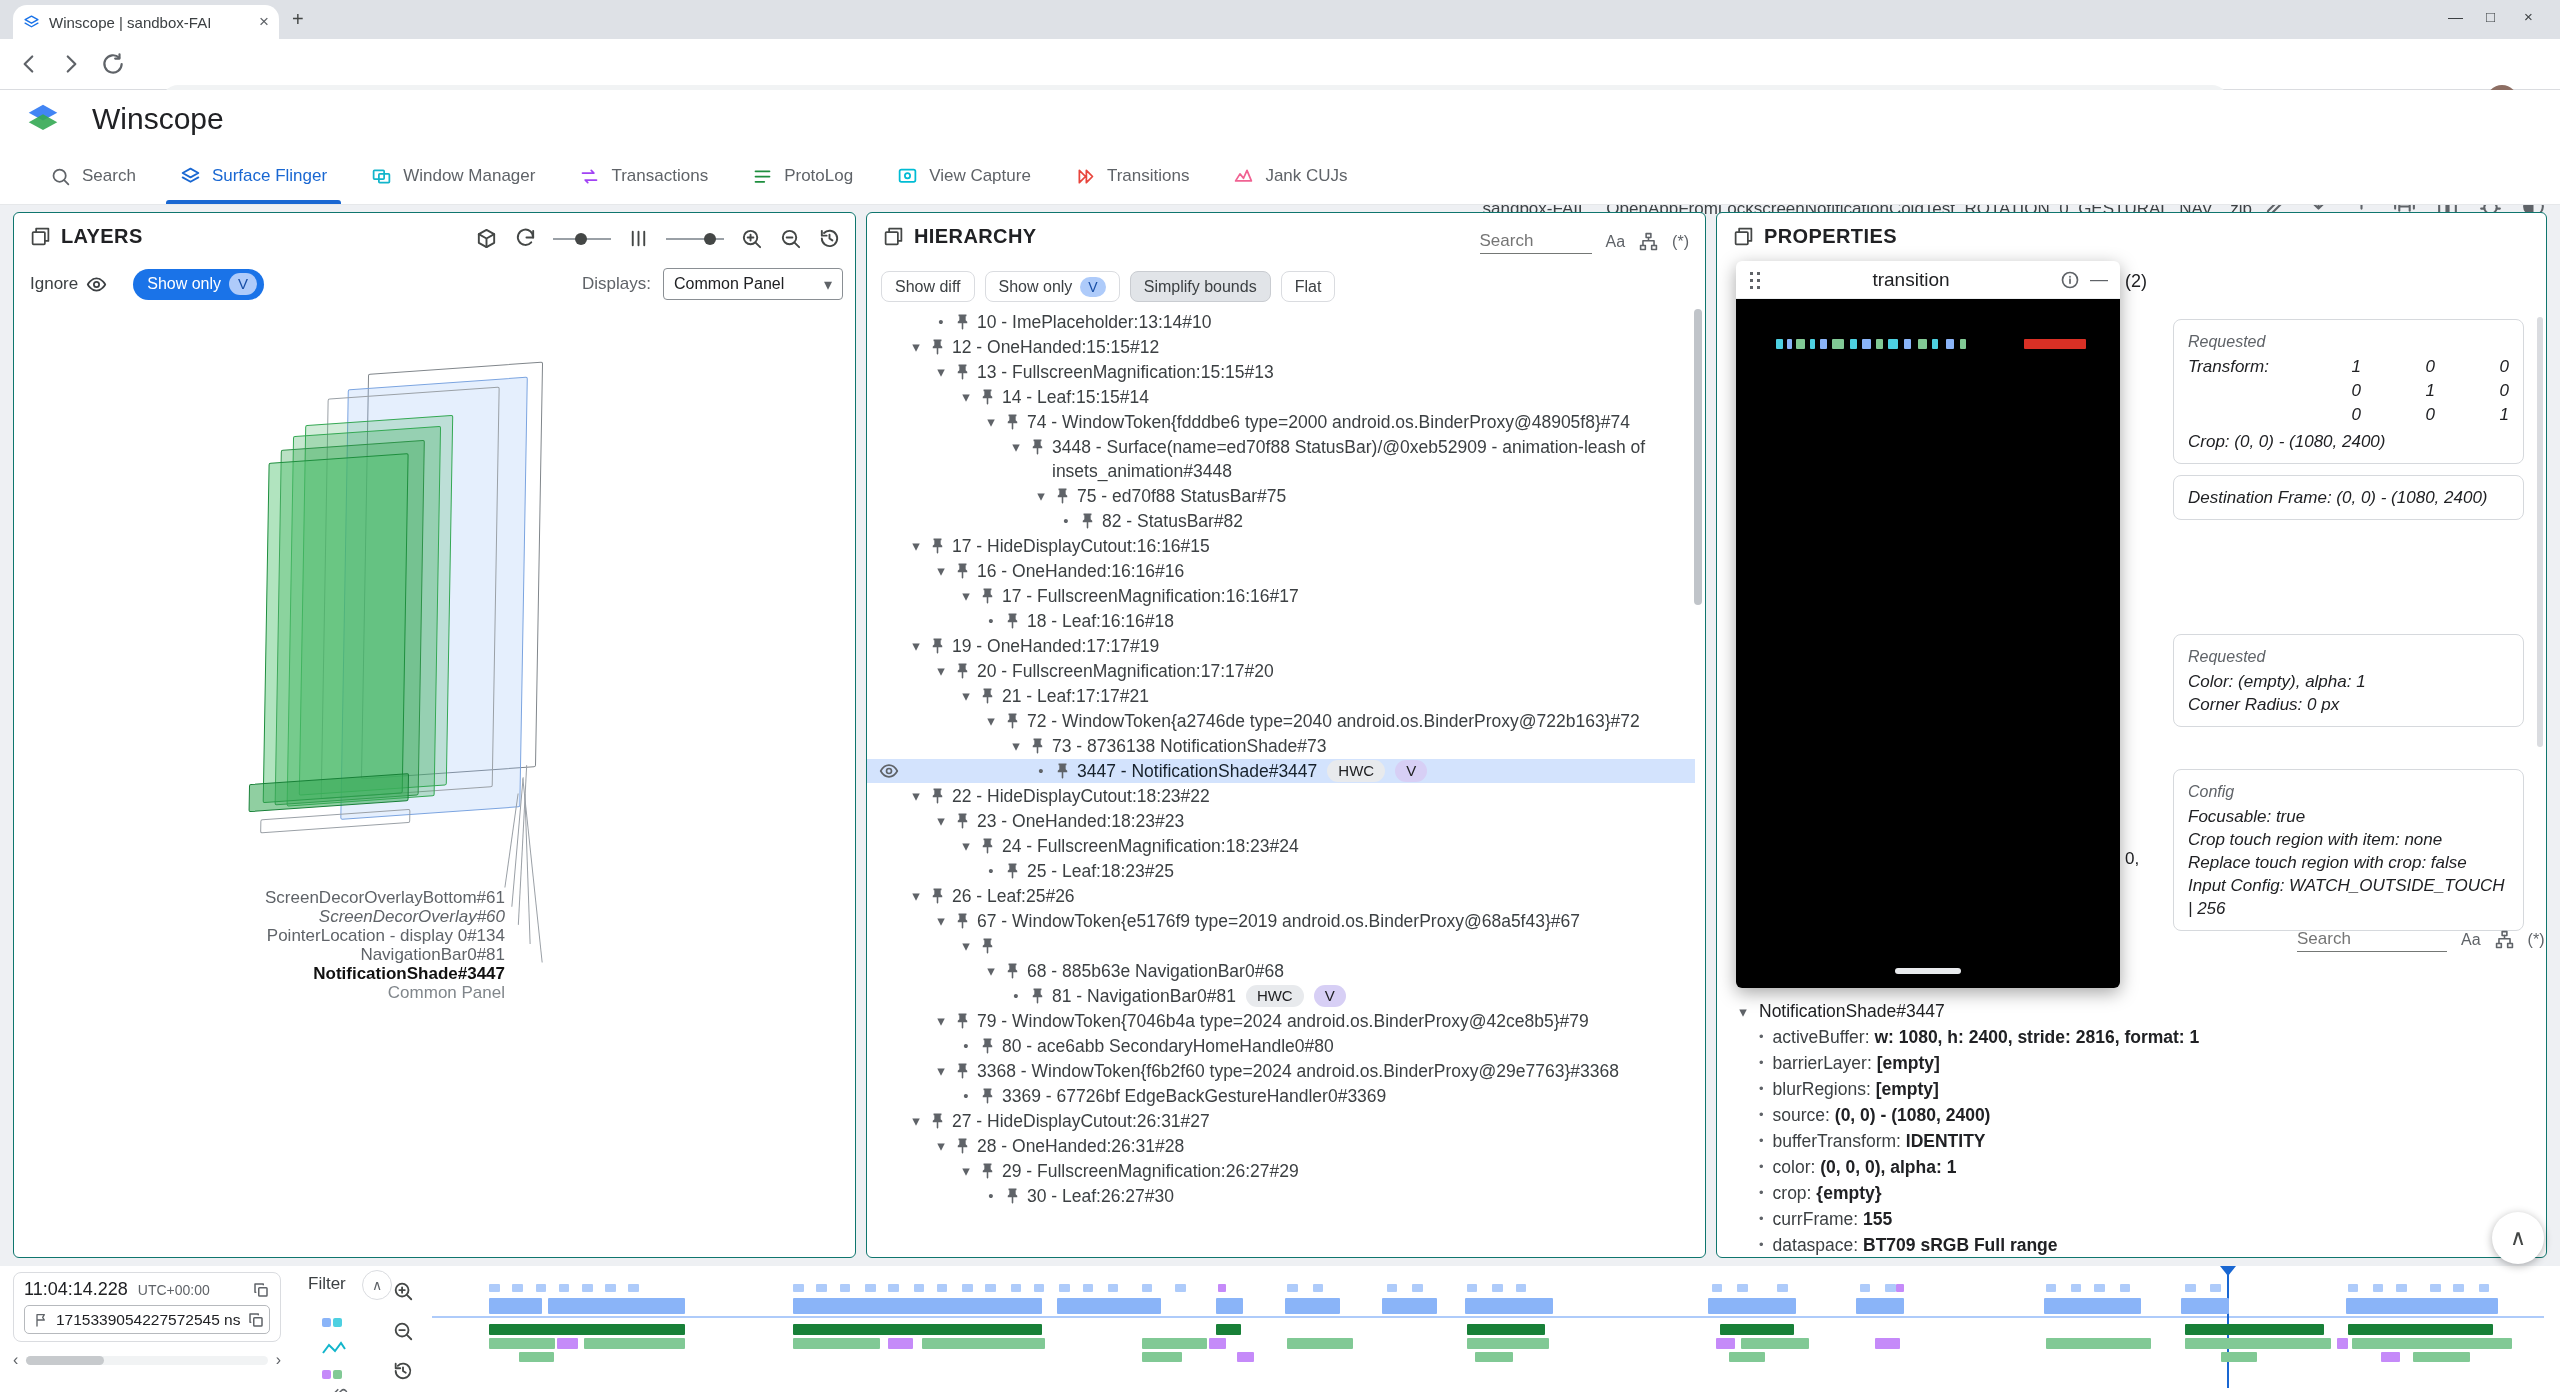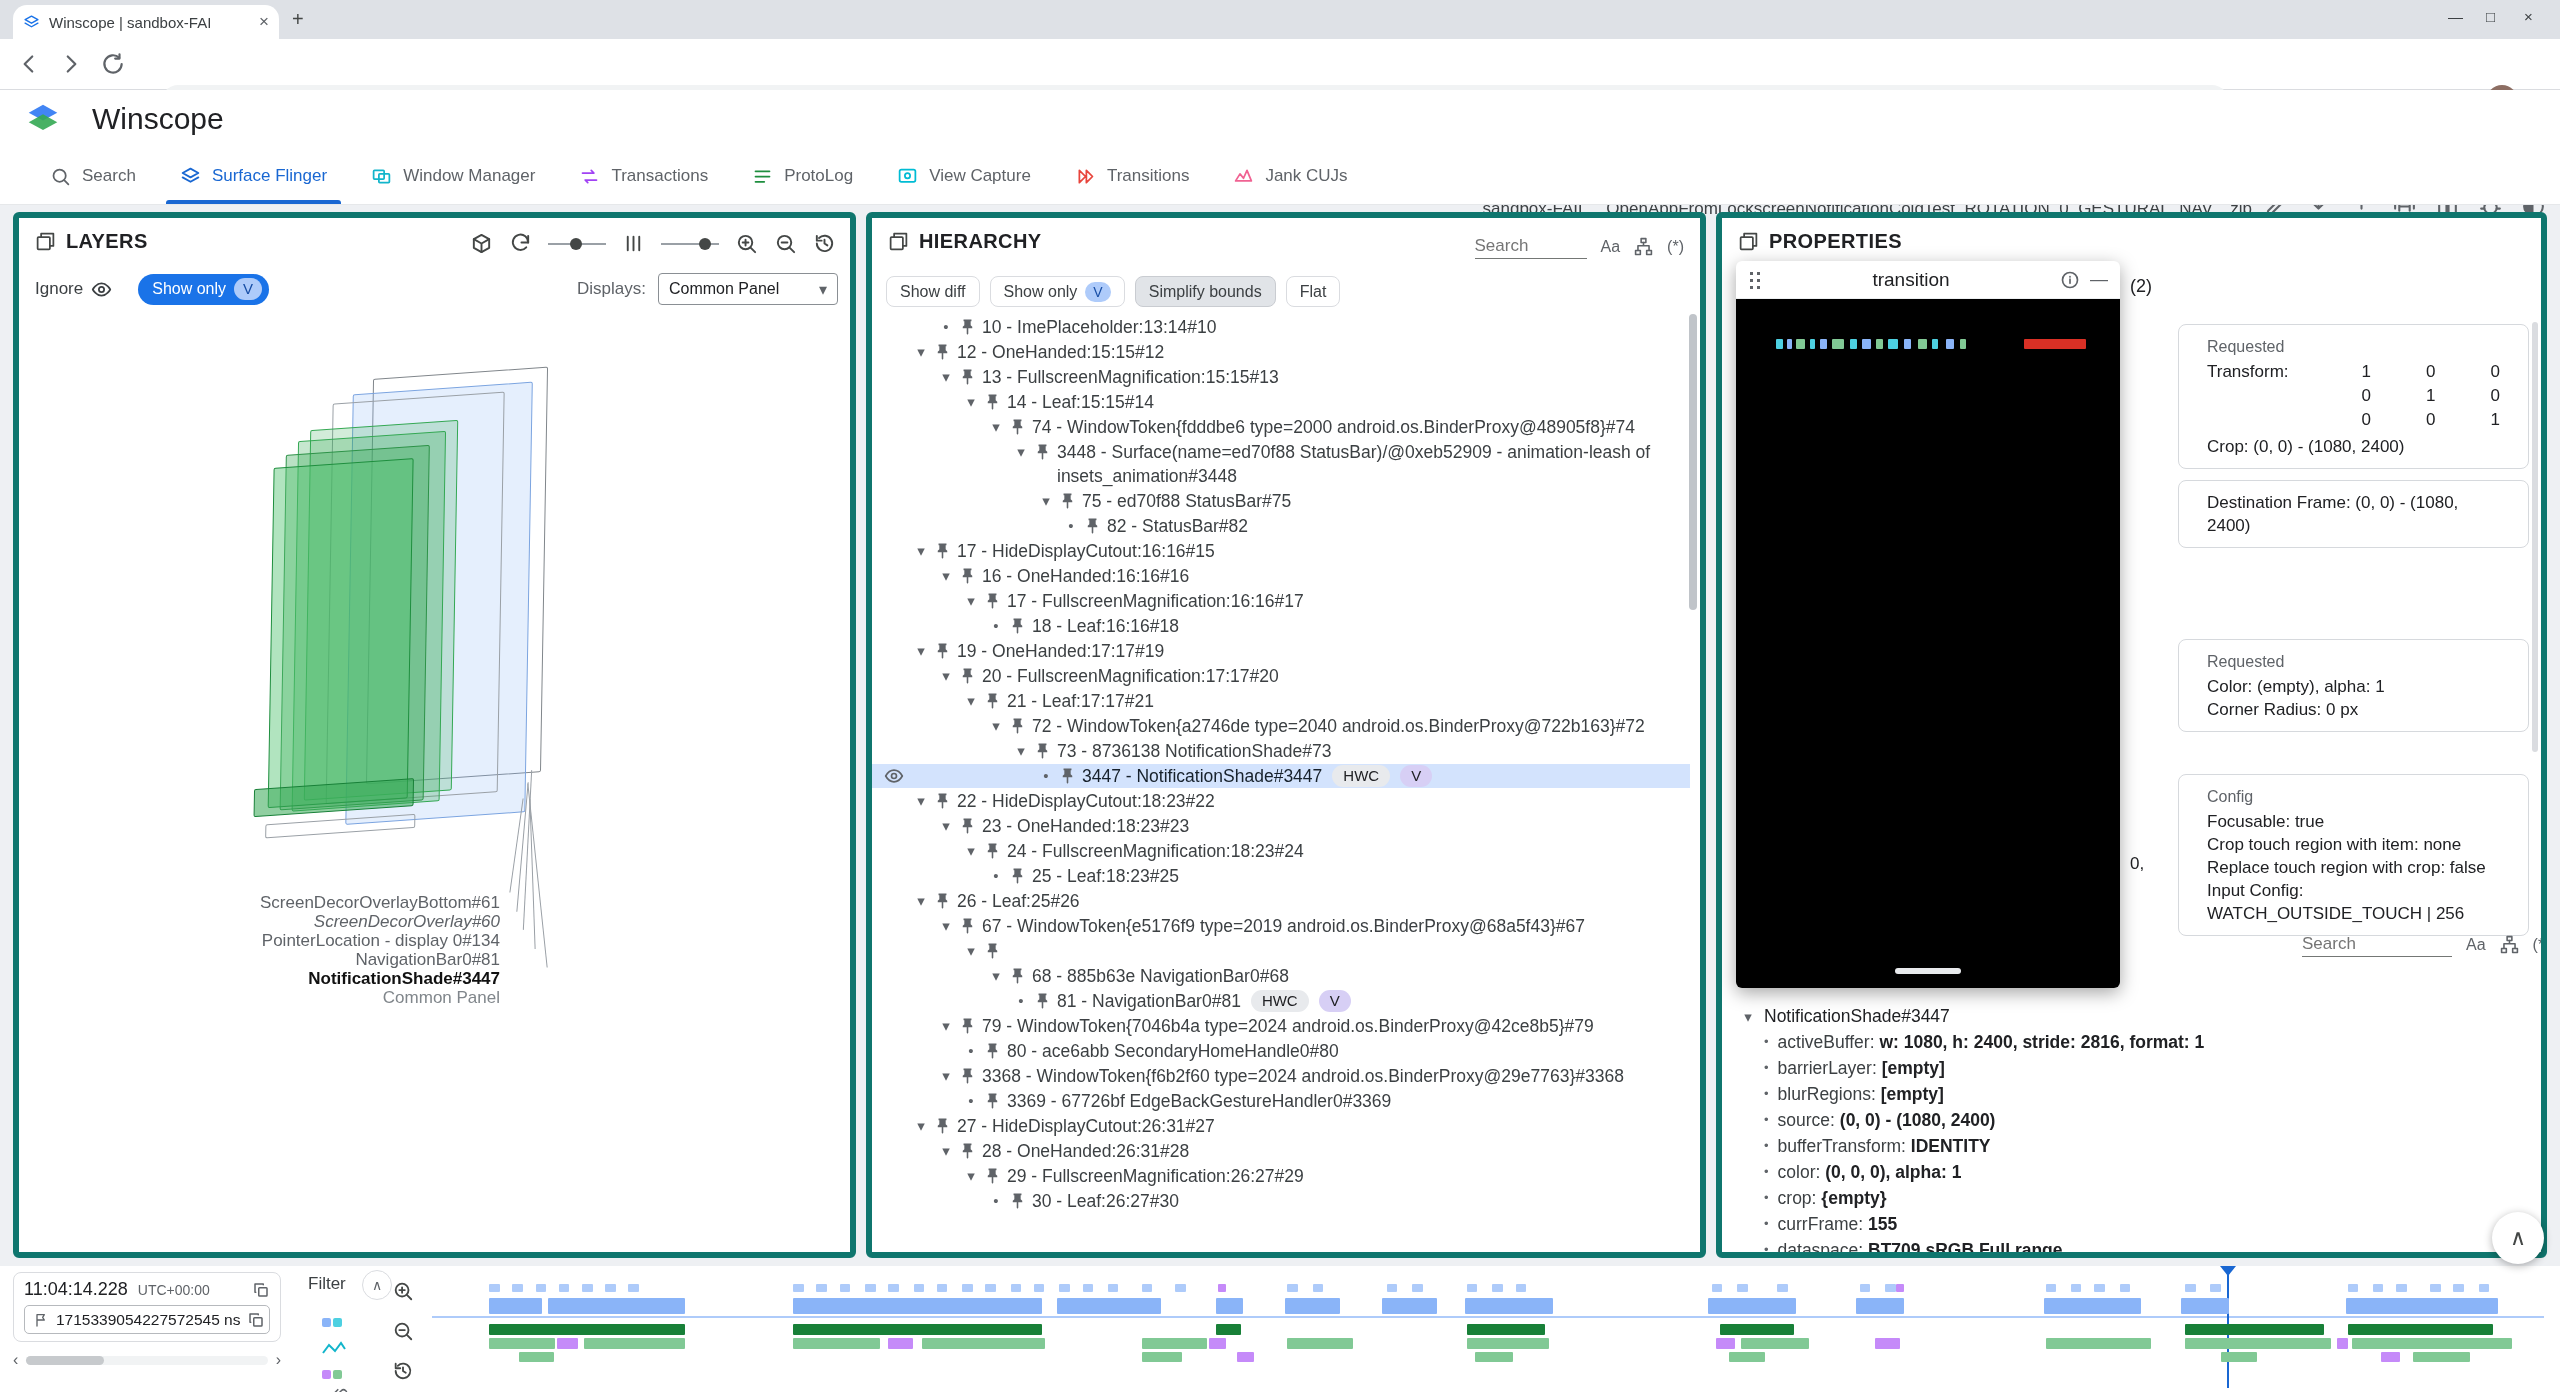--- a/index.html
+++ b/index.html
@@ -33,21 +33,21 @@
   
   #wsnav{position:absolute;left:0;top:148px;width:2560px;height:57px;background:#fff;border-bottom:1px solid #e6e8ea;}
   #nav-tabs{display:flex;height:100%;margin-left:28px;}
   .nav-tab{display:flex;align-items:center;gap:11px;padding:0 22px;font-size:17px;font-weight:500;color:#5f6368;position:relative;}
   .nav-tab.active{color:#1967d2;}
   .nav-tab.active:after{content:"";position:absolute;left:8px;right:8px;bottom:0;height:4px;background:#1967d2;border-radius:3px 3px 0 0;}
   .tabico{width:21px;height:21px;}
   #filter-presets{position:absolute;right:14px;top:158px;height:38px;padding:0 18px;background:#1a73e8;color:#fff;border:none;border-radius:6px;font-size:18px;display:flex;align-items:center;gap:9px;font-family:inherit;}
 
   
-  .panel{position:absolute;top:212px;height:1046px;background:#fff;border:6px solid #0f766e;border-radius:6px;overflow:hidden;}
+  .panel{position:absolute;top:212px;height:1046px;background:#fff;border:1px solid #0f766e;border-radius:6px;overflow:hidden;}
   #layers-panel{left:13px;width:843px;}
   #hierarchy-panel{left:866px;width:840px;}
   #properties-panel{left:1716px;width:831px;}
   .panel-head{position:absolute;left:16px;top:12px;display:flex;align-items:center;gap:10px;}
   .panel-title{font-size:20px;font-weight:600;letter-spacing:.4px;color:#202124;}
   .panelico{width:21px;height:21px;color:#444746;}
 
   
   #layers-tools{position:absolute;right:14px;top:14px;display:flex;align-items:center;gap:16px;color:#444746;}
   .ltool{width:23px;height:23px;}
@@ -79,21 +79,21 @@
   .tree-row{display:flex;align-items:flex-start;line-height:24px;margin:1px 0;position:relative;font-size:17.5px;color:#3c4043;}
   .tree-row.sel{background:#d3e3fd;color:#17212b;}
   .exp{width:24px;text-align:center;color:#5f6368;font-size:15px;flex:0 0 auto;}
   .pinico{width:19px;height:19px;color:#5f6368;margin:3px 5px 0 0;}
   .chip{margin-left:10px;margin-top:1px;padding:0 11px;height:22px;line-height:22px;border-radius:11px;font-size:15px;background:#e8eaed;color:#202124;flex:0 0 auto;}
   .chip.vchip{background:#d7cff5;}
   .row-eye{position:absolute;left:12px;top:2px;width:20px;height:20px;color:#5f6368;}
   .vsb{position:absolute;background:#c0c4c9;border-radius:4px;}
 
   
-  .pcard{position:absolute;left:456px;width:351px;border:1px solid #d6d9dd;border-radius:8px;padding:10px 28px;font-size:17px;color:#202124;line-height:23px;background:#fff;}
+  .pcard{position:absolute;left:456px;width:351px;border:1px solid #d6d9dd;border-radius:8px;padding:10px 14px;font-size:17px;color:#202124;line-height:23px;background:#fff;font-style:italic;}
   .chead{color:#5f6368;font-size:16px;margin-bottom:2px;}
   .mxwrap{display:flex;}
   .mx{display:grid;grid-template-columns:repeat(3,1fr);flex:1;margin-left:18px;row-gap:1px;}
   .mx span{text-align:right;}
   #prop-tree{position:absolute;left:18px;top:788px;right:10px;bottom:0;overflow:hidden;font-size:17.5px;}
   .ptr-root{display:flex;align-items:center;gap:8px;color:#202124;font-weight:500;}
   .ptr-item{display:flex;gap:9px;margin-top:4px;line-height:22px;padding-left:24px;color:#3c4043;}
   .ptr-item .dot{color:#5f6368;font-size:13px;line-height:22px;}
   .ptr-item b{font-weight:700;color:#202124;}
 

